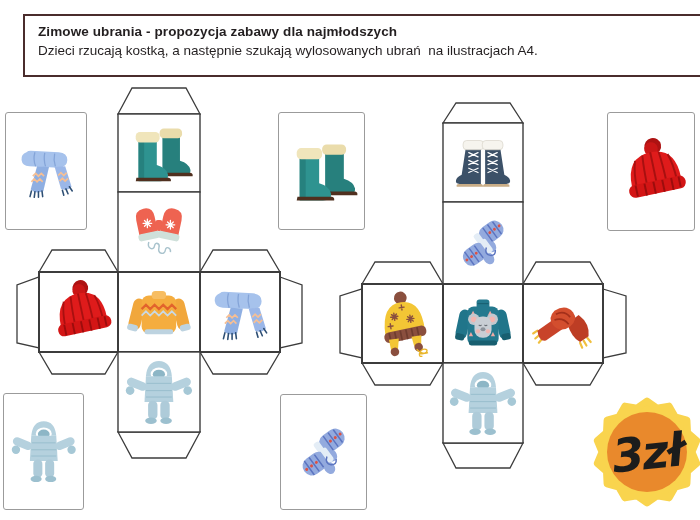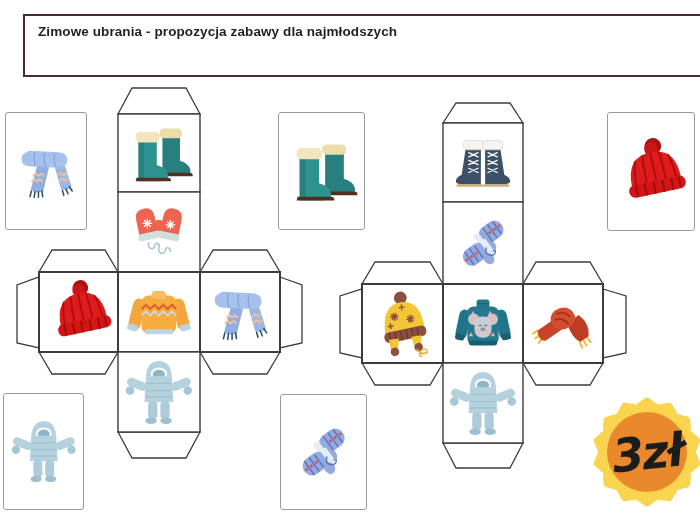--- a/index.html
+++ b/index.html
@@ -31,20 +31,21 @@
     font-weight:bold;font-style:italic;letter-spacing:-2px;
   }
 </style>
 </head>
 <body>
 
 <div>
 
   <div class="header">
     <div class="title">Zimowe ubrania - propozycja zabawy dla najmłodszych</div>
+    <div class="subtitle">Dzieci rzucają kostką, a następnie szukają wylosowanych ubrań  na ilustracjach A4.</div>
   </div>
 
   <svg class="net-svg" style="left:14px;top:87px" width="292" height="372" viewBox="0 0 292 372">
     <g fill="#ffffff" stroke="#3c3c3c" stroke-width="1.3">
       <polygon points="118,1 172,1 186,27 104,27"></polygon>
       <polygon points="104,345 186,345 172,371 118,371"></polygon>
       <polygon points="38,163 91,163 104,185 25,185"></polygon>
       <polygon points="199,163 253,163 266,185 186,185"></polygon>
       <polygon points="25,265 104,265 91,287 38,287"></polygon>
       <polygon points="186,265 266,265 253,287 199,287"></polygon>

